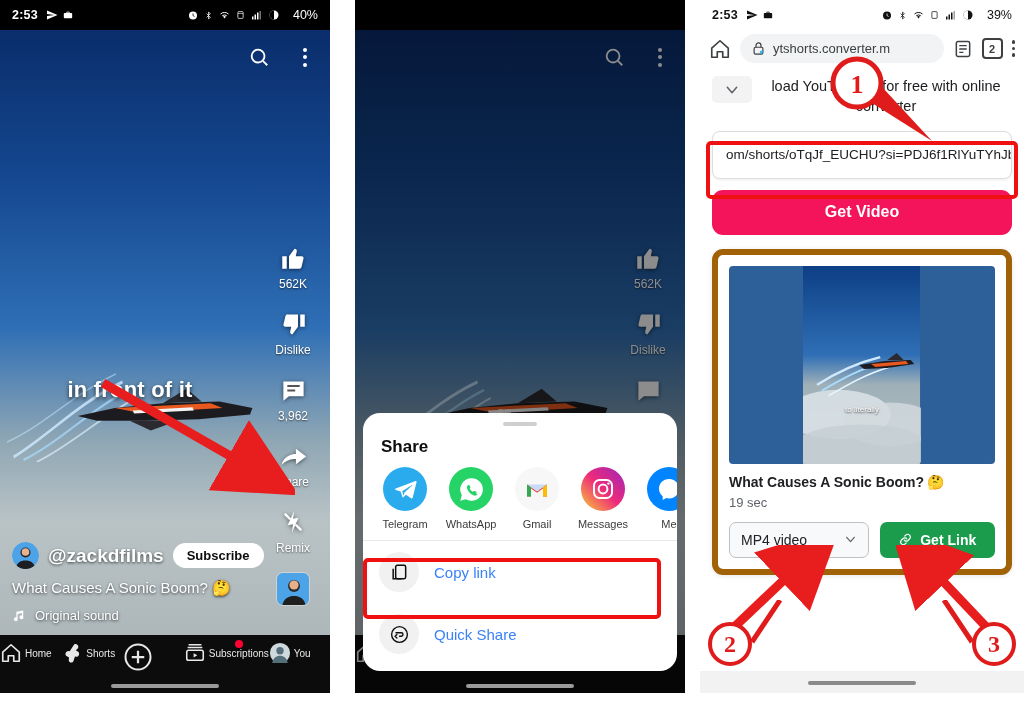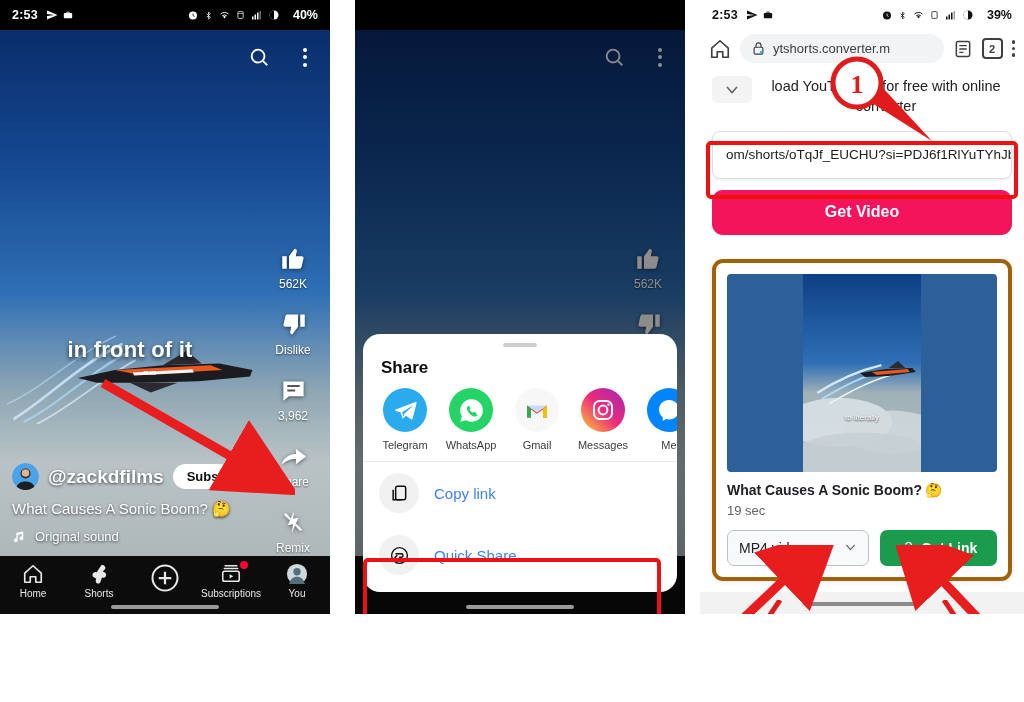--- a/index.html
+++ b/index.html
@@ -1,34 +1,34 @@
 <!DOCTYPE html>
 <html><head>
 <meta charset="utf-8">
 <style>
   * { margin:0; padding:0; box-sizing:border-box; }
   html,body { width:1024px; height:702px; overflow:hidden; background:#ffffff;
     font-family:"Liberation Sans", sans-serif; }
   .stage { position:relative; width:1024px; height:702px; background:#fff; }
 
   
-  .panel { position:absolute; top:0; height:614px; overflow:hidden; background:#000; }
+  .panel { position:absolute; top:0; height:693px; overflow:hidden; background:#000; }
   #panel1 { left:0;   width:330px; }
   #panel2 { left:355px; width:330px; }
   #panel3 { left:700px; width:324px; background:#fff; }
 
   
   .statusbar { position:relative; height:30px; background:#000; color:#fff;
     display:flex; align-items:center; padding:0 12px; font-size:12.5px; }
   .sb-time { font-weight:600; letter-spacing:.2px; }
   .sb-left-icons { display:flex; gap:5px; margin-left:8px; align-items:center; }
   .sb-spacer { flex:1; }
   .sb-right { display:flex; gap:5px; align-items:center; font-size:12.5px; }
   .sb-right svg { display:block; }
-  .sb-batt { font-weight:700; margin-left:8px; }
+  .sb-batt { font-weight:400; margin-left:8px; }
 
   
   .shorts { position:absolute; left:0; right:0; top:30px; bottom:0; overflow:hidden; }
   .sky {
     position:absolute; inset:0;
     background:
       linear-gradient(180deg,#0a2d6b 0%, #14478f 22%, #2f6fb5 45%, #8fa7b4 62%, #b9c3c6 74%, #a8b2b5 100%);
   }
   .clouds {
     position:absolute; left:-10%; right:-10%; top:52%; bottom:0;
@@ -70,21 +70,21 @@
   .handle { color:#fff; font-size:19px; font-weight:600; text-shadow:0 1px 3px rgba(0,0,0,.7); }
   .subscribe { background:#ffffff; color:#0d0d0d; font-size:13px; font-weight:bold;
     padding:5px 14px; border-radius:16px; border:none; cursor:pointer; white-space:nowrap; }
   .vid-title { color:#fff; font-size:15px; margin-top:10px; text-shadow:0 1px 3px rgba(0,0,0,.7); }
   .sound-row { display:flex; align-items:center; gap:8px; margin-top:11px; }
   .sound-txt { color:#fff; font-size:13px; text-shadow:0 1px 3px rgba(0,0,0,.7); }
 
   
   .bottomnav { position:absolute; left:0; right:0; bottom:0; height:58px; background:#0c0c0c;
     display:flex; align-items:flex-start; padding-top:7px; z-index:8; }
-  .nav-item { flex:1; display:flex; flex-direction:column; align-items:center; gap:3px; cursor:pointer; position:relative; }
+  .nav-item { flex:1; display:flex; flex-direction:row; align-items:center; gap:3px; cursor:pointer; position:relative; }
   .nav-lbl { color:#e8e8e8; font-size:10px; }
   .nav-dot { position:absolute; top:-2px; right:50%; margin-right:-17px; width:8px; height:8px;
     border-radius:50%; background:#ff0033; }
   .homebar { position:absolute; bottom:5px; left:50%; transform:translateX(-50%);
     width:108px; height:4px; border-radius:3px; background:#9a9a9a; z-index:9; }
 
   
   .scrim { position:absolute; inset:0; background:rgba(0,0,0,.45); z-index:10; }
   .sheet { position:absolute; left:8px; right:8px; bottom:22px; background:#fff;
     border-radius:17px; z-index:12; overflow:hidden; padding-bottom:6px; }
@@ -116,21 +116,21 @@
   .page { flex:1; background:#fff; padding:0 12px; position:relative; overflow:hidden; }
   .hero-row { display:flex; align-items:flex-start; gap:8px; padding-top:4px; }
   .chev-box { width:40px; height:27px; background:#f3f3f3; border-radius:5px; flex:none;
     display:flex; align-items:center; justify-content:center; }
   .hero-txt { flex:1; font-size:14.5px; color:#202124; line-height:1.4; text-align:center; }
   .url-input { margin-top:14px; height:48px; border:1px solid #ddd; border-radius:8px;
     background:#fff; display:flex; align-items:center; padding:0 13px; font-size:13.5px; color:#202124;
     overflow:hidden; white-space:nowrap; box-shadow:0 1px 3px rgba(0,0,0,.08); }
   .getvideo { margin-top:11px; height:45px; border-radius:11px; background:#f4145b; color:#fff;
     font-size:16px; font-weight:bold; display:flex; align-items:center; justify-content:center; cursor:pointer; }
-  .card { margin-top:24px; background:#fff; border:4px solid #a16207; border-radius:11px;
+  .card { margin-top:14px; background:#fff; border:6px solid #a16207; border-radius:11px;
     padding:11px; box-shadow:0 1px 5px rgba(0,0,0,.1); }
   .thumb { width:100%; height:198px; border-radius:4px; overflow:hidden; position:relative; background:#2d5f99; }
   .thumb-mid { position:absolute; left:28%; top:0; width:44%; height:100%; overflow:hidden; }
   .thumb-cap { position:absolute; left:0; right:0; bottom:25%; text-align:center; color:#fff;
     font-size:8px; text-shadow:0 1px 2px rgba(0,0,0,.8); }
   .card-title { font-size:14px; font-weight:bold; color:#202124; margin-top:10px; }
   .card-dur { font-size:13px; color:#5f6368; margin-top:5px; }
   .card-ctrl { display:flex; gap:11px; margin-top:12px; align-items:center; }
   .select { flex:1; height:36px; border:1px solid #bdc1c6; border-radius:7px; background:#f8f9fa;
     display:flex; align-items:center; justify-content:space-between; padding:0 11px;

